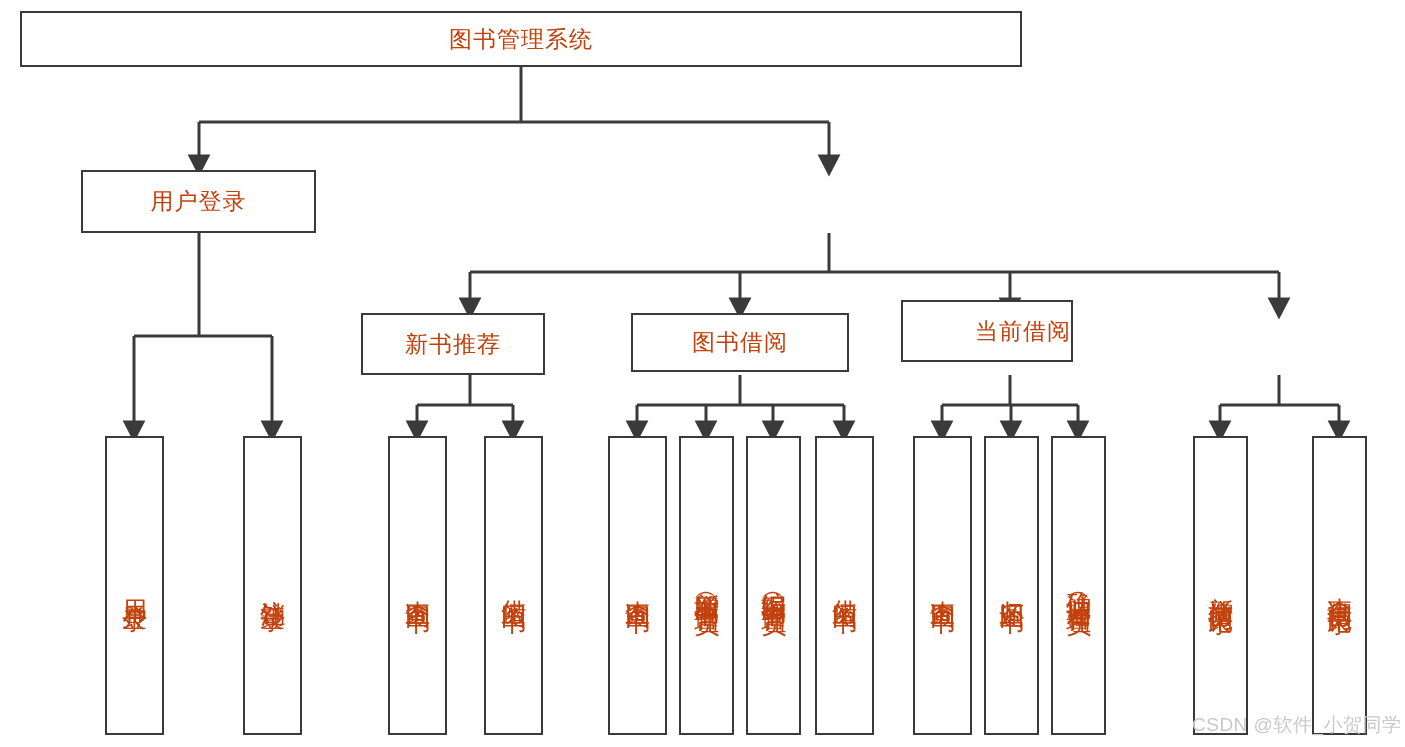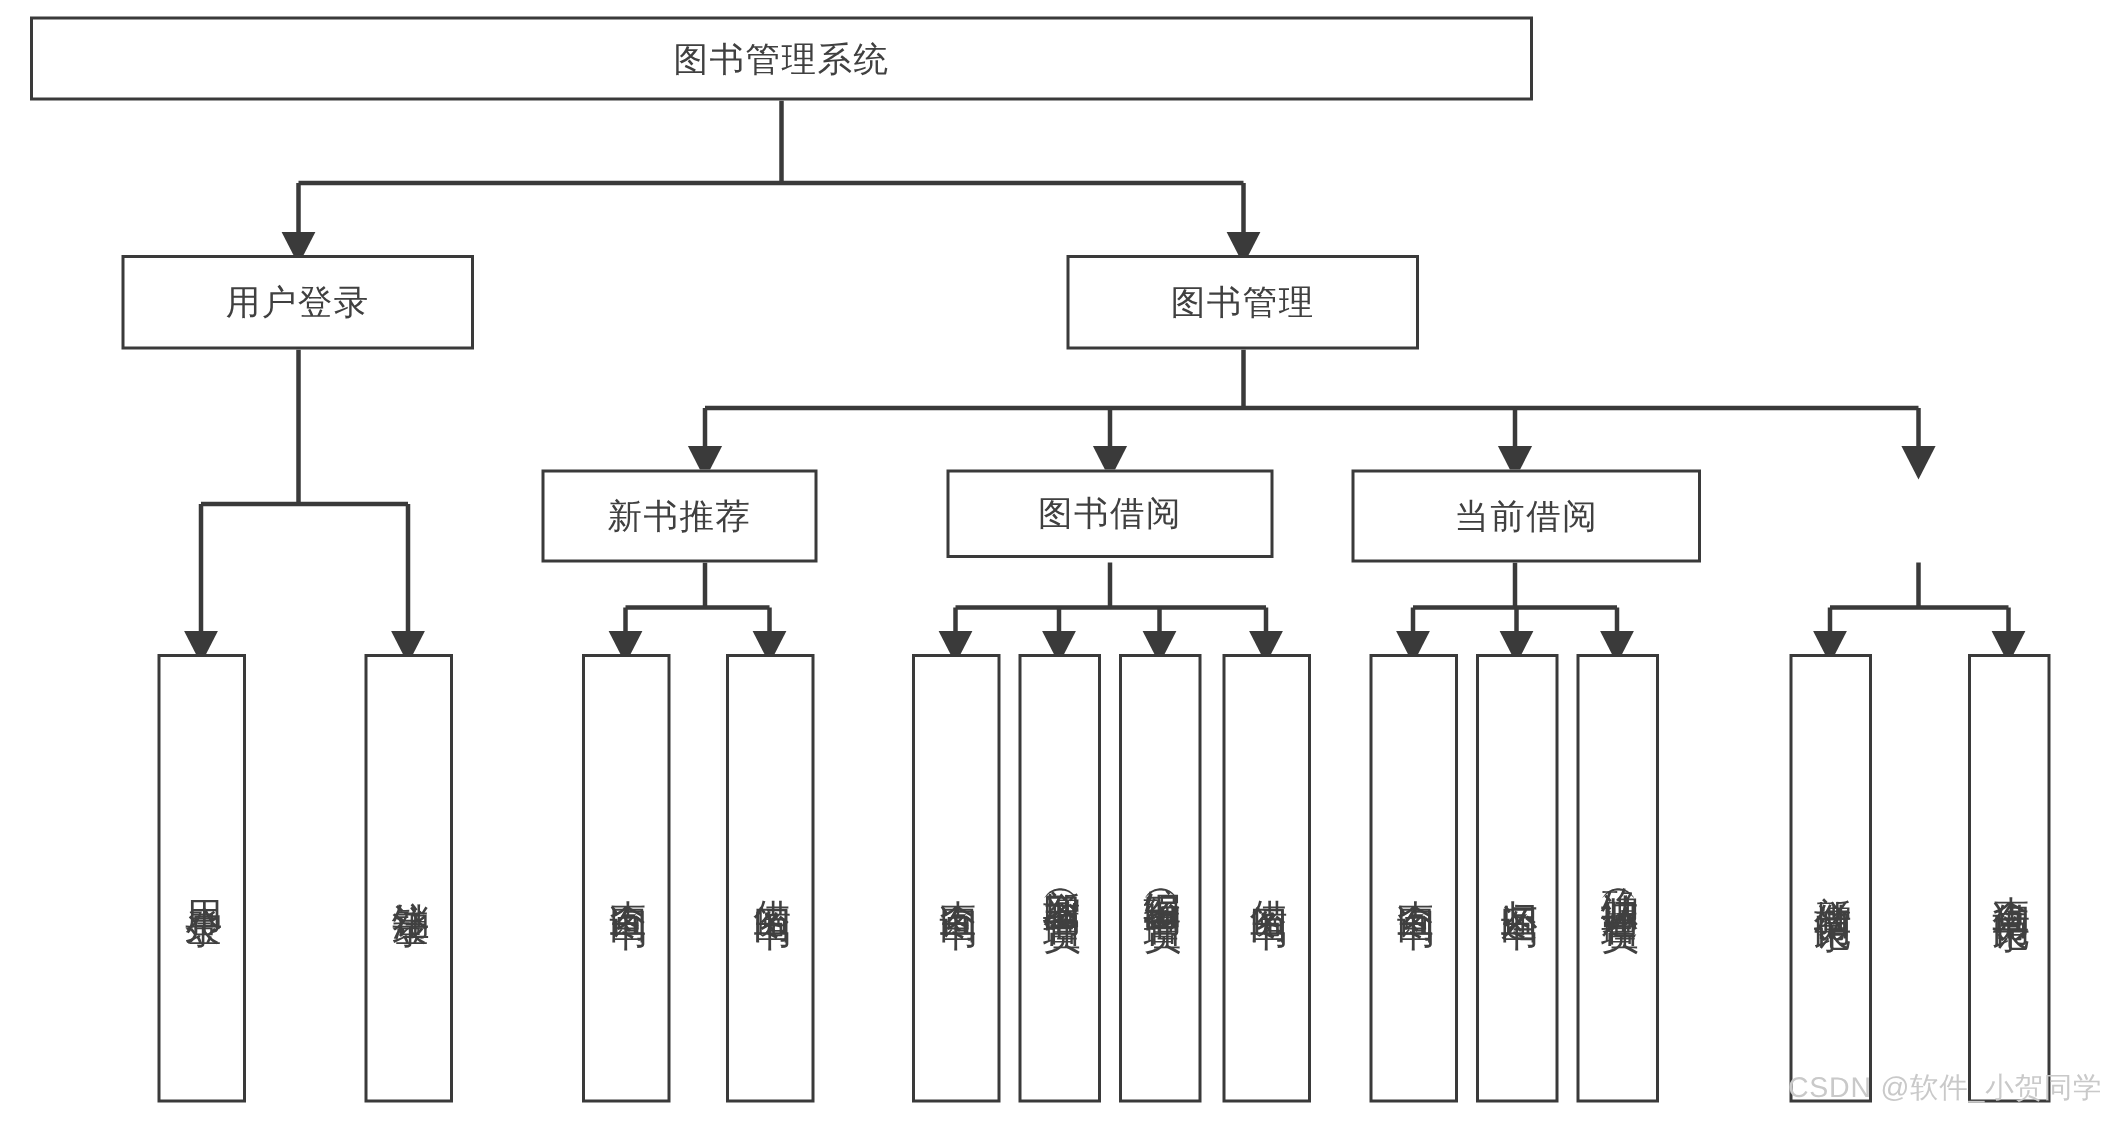--- a/index.html
+++ b/index.html
@@ -25,21 +25,21 @@
     height: 747px;
   }
   .node {
     position: absolute;
     box-sizing: border-box;
     background: #ffffff;
     border: 2.5px solid #3a3a3a;
     display: flex;
     align-items: center;
     justify-content: center;
-    color: #404040;
+    color: #c2410c;
   }
   .node.horiz {
     font-size: 23px;
     letter-spacing: 1px;
   }
   .node.vert .vtext {
     writing-mode: vertical-rl;
     text-orientation: upright;
     font-size: 25px;
     line-height: 1.18;
@@ -116,31 +116,28 @@
     </g>
   </svg>
 
   <div class="node horiz" style="left:20px;top:11px;width:1002px;height:56px;">
     <span>图书管理系统</span>
   </div>
 
   <div class="node horiz" style="left:81px;top:170px;width:235px;height:63px;">
     <span>用户登录</span>
   </div>
-  <div class="node horiz" style="left:711px;top:170px;width:235px;height:63px;">
-    <span>图书管理</span>
-  </div>
 
   <div class="node horiz" style="left:361px;top:313px;width:184px;height:62px;">
     <span>新书推荐</span>
   </div>
   <div class="node horiz" style="left:631px;top:313px;width:218px;height:59px;">
     <span>图书借阅</span>
   </div>
-  <div class="node horiz" style="left:901px;top:313px;width:233px;height:62px;">
+  <div class="node horiz" style="left:901px;top:300px;width:172px;height:62px;justify-content:flex-end;">
     <span>当前借阅</span>
   </div>
 
   <div class="node vert" style="left:105px;top:436px;width:59px;height:299px;">
     <span class="vtext">用户登录</span>
   </div>
   <div class="node vert" style="left:243px;top:436px;width:59px;height:299px;">
     <span class="vtext">注销登录</span>
   </div>
   <div class="node vert" style="left:388px;top:436px;width:59px;height:299px;">

